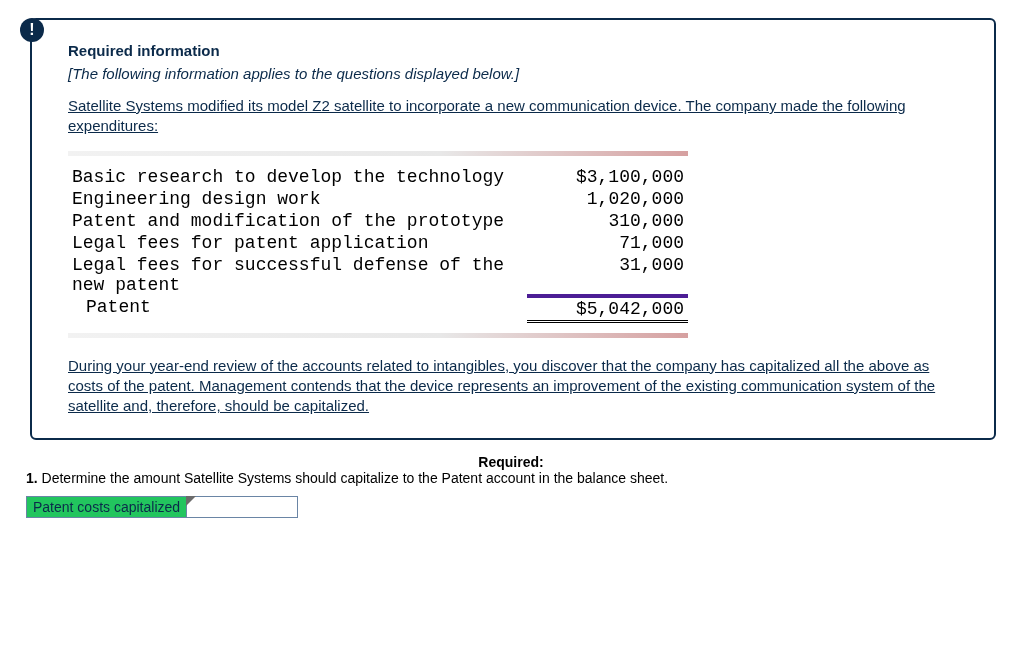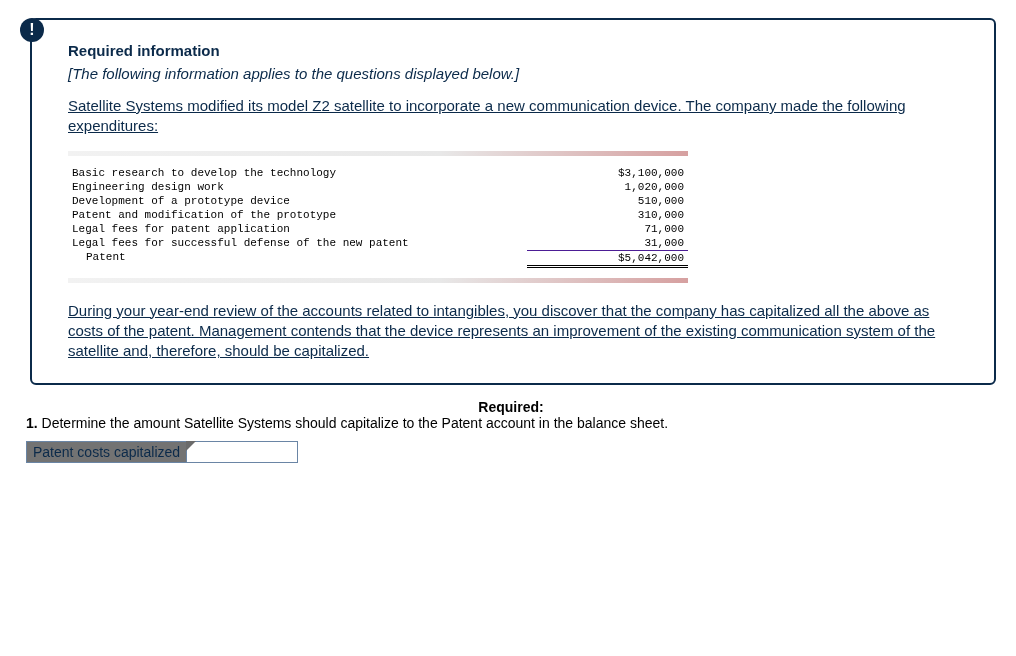--- a/index.html
+++ b/index.html
@@ -63,53 +63,53 @@
   .rule {
     height: 5px;
     background: linear-gradient(to right,#f2f2f2 0%, #e8e8e8 60%, #d6a0a0 100%);
     margin: 6px 0 10px 0;
   }
   .rule.bottom { margin: 10px 0 0 0; }
   table.data {
     border-collapse: collapse;
     width: 100%;
     font-family: "Courier New", Courier, monospace;
-    font-size: 11px;
+    font-size: 18px;
     color: #000;
   }
   table.data td {
     padding: 1px 4px;
     vertical-align: top;
   }
   table.data td.label { width: 430px; }
   table.data td.val {
     text-align: right;
     width: 150px;
     white-space: nowrap;
   }
   tr.total td.label { padding-left: 18px; }
   tr.total td.val {
-    border-top: 1px solid #4c1d95;
+    border-top: 4px solid #4c1d95;
     border-bottom: 3px double #000;
   }
   .required-block {
     margin-top: 14px;
     margin-left: 6px;
     font-size: 14px;
     color: #000;
   }
   .required-block .bold { font-weight: bold; text-align: center; }
   .answer-row {
     margin-top: 10px;
     margin-left: 6px;
     display: flex;
     align-items: stretch;
   }
   .answer-label {
-    background: #737373;
+    background: #22c55e;
     border: 1px solid #6a85a5;
     color: #0b2a4a;
     font-size: 14px;
     padding: 2px 6px;
   }
   .answer-input-wrap {
     position: relative;
     border: 1px solid #6a85a5;
     border-left: none;
     width: 110px;
@@ -156,24 +156,20 @@
         <tbody>
             <tr>
           <td class="label">Basic research to develop the technology</td>
           <td class="val">$3,100,000</td>
         </tr>
         <tr>
           <td class="label">Engineering design work</td>
           <td class="val">1,020,000</td>
         </tr>
         <tr>
-          <td class="label">Development of a prototype device</td>
-          <td class="val">510,000</td>
-        </tr>
-        <tr>
           <td class="label">Patent and modification of the prototype</td>
           <td class="val">310,000</td>
         </tr>
         <tr>
           <td class="label">Legal fees for patent application</td>
           <td class="val">71,000</td>
         </tr>
         <tr>
           <td class="label">Legal fees for successful defense of the new patent</td>
           <td class="val">31,000</td>

